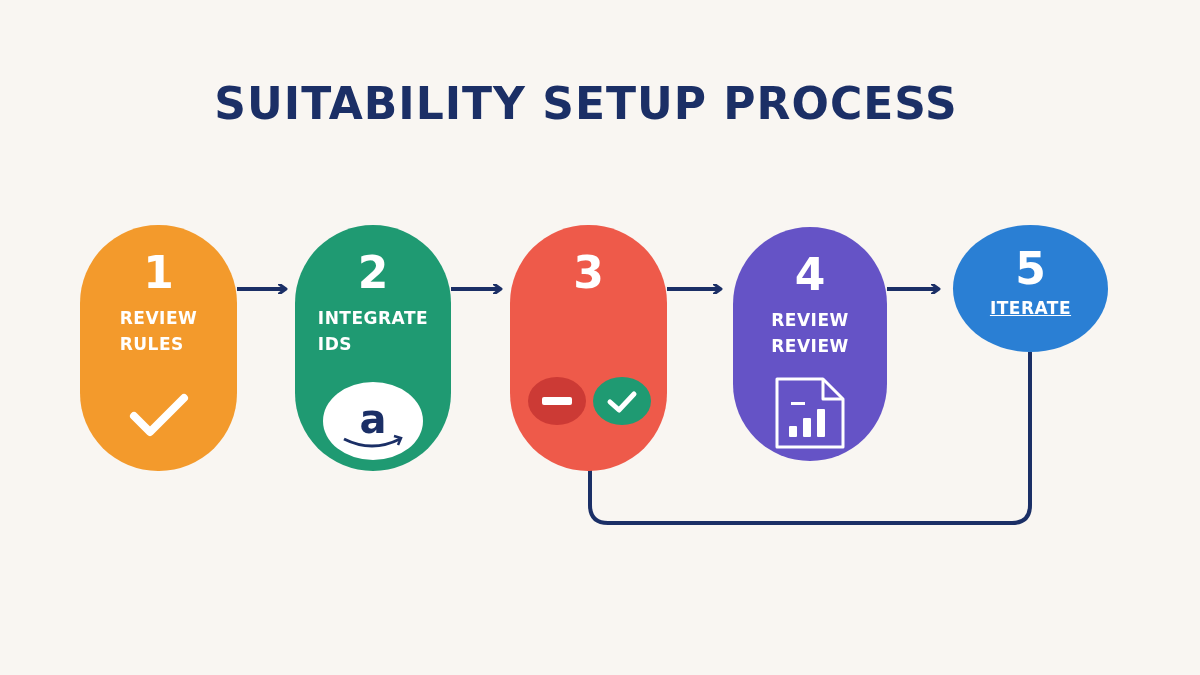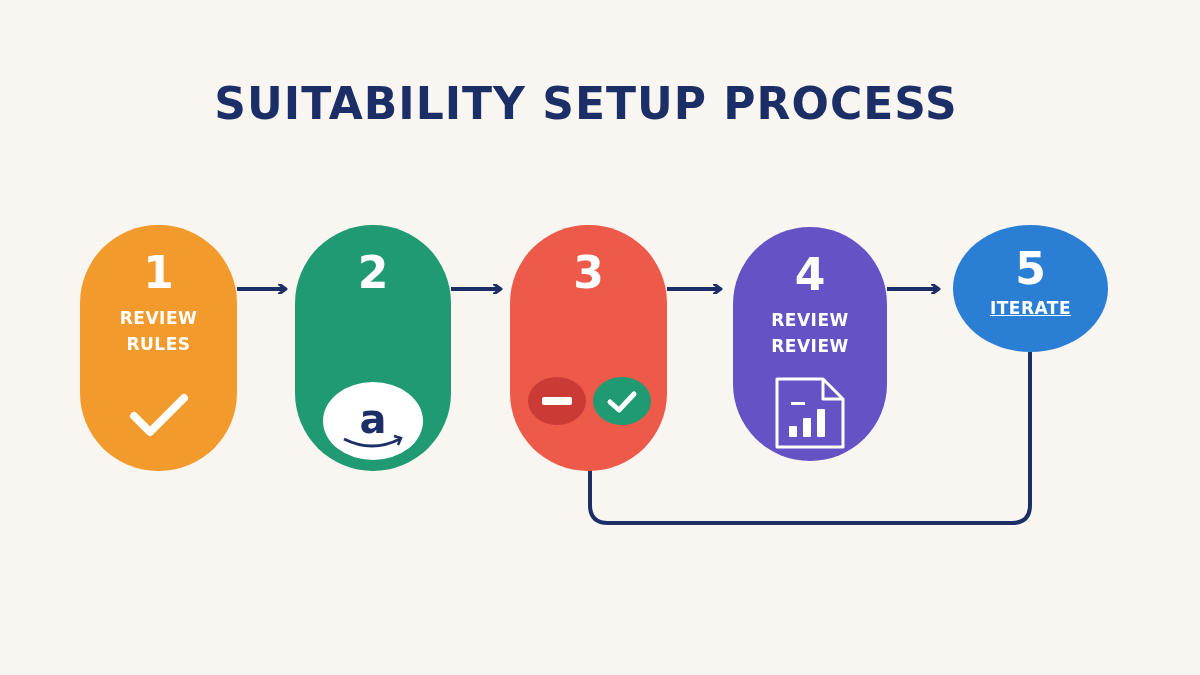--- a/index.html
+++ b/index.html
@@ -1,20 +1,20 @@
 <!DOCTYPE html>
 <html><head>
 <meta charset="utf-8">
 <style>
   html,body{margin:0;padding:0;}
   body{width:1200px;height:675px;background:#f9f6f2;position:relative;overflow:hidden;font-family:"DejaVu Sans","Liberation Sans",sans-serif;}
   .title{position:absolute;left:0;width:1200px;top:78px;text-align:center;font-weight:bold;font-size:44px;color:#1b2f66;letter-spacing:1px;transform:translateX(-14px);}
   .step{position:absolute;display:flex;flex-direction:column;align-items:center;color:#fff;font-weight:bold;}
   .num{font-size:44px;line-height:44px;margin-top:26px;}
-  .lbl{font-size:17px;line-height:26px;text-align:center;margin-top:10px;letter-spacing:0.5px;}
+  .lbl{font-size:17px;line-height:26px;text-align:left;margin-top:10px;letter-spacing:0.5px;}
   .s1{left:80px;top:225px;width:157px;height:246px;border-radius:78px;background:#f39a2c;}
   .s2{left:295px;top:225px;width:156px;height:246px;border-radius:78px;background:#1f9a72;}
   .s3{left:510px;top:225px;width:157px;height:246px;border-radius:78px;background:#ee5a4a;}
   .s4{left:733px;top:227px;width:154px;height:234px;border-radius:77px;background:#6553c6;}
   .s5{left:953px;top:225px;width:155px;height:127px;border-radius:50%;background:#2a7fd4;}
   .s5 .num{margin-top:22px;}
   .s5 .lbl{margin-top:4px;text-decoration:underline;}
   .icon{position:absolute;}
   svg.lines{position:absolute;left:0;top:0;}
 </style>
@@ -42,20 +42,24 @@
     <div>REVIEW</div>
     <div>RULES</div>
   </div>
   <svg class="icon" style="left:48px;top:165px" width="62" height="50">
     <path d="M6,26 L22,42 L56,8" fill="none" stroke="#fff" stroke-width="8" stroke-linecap="round" stroke-linejoin="round"></path>
   </svg>
 </div>
 
 <div class="step s2">
   <div class="num">2</div>
+  <div class="lbl">
+    <div>INTEGRATE</div>
+    <div>IDS</div>
+  </div>
   <svg class="icon" style="left:27px;top:156px" width="102" height="80">
     <ellipse cx="51" cy="40" rx="50" ry="39" fill="#fff"></ellipse>
     <text x="51" y="52" text-anchor="middle" font-family="DejaVu Sans, sans-serif" font-weight="bold" font-size="40" fill="#1b2f66">a</text>
     <path d="M22,58 Q50,72 78,58" fill="none" stroke="#1b2f66" stroke-width="3"></path>
     <path d="M72,55 L79,57 L76,64" fill="none" stroke="#1b2f66" stroke-width="2.5"></path>
   </svg>
 </div>
 
 <div class="step s3">
   <div class="num">3</div>

